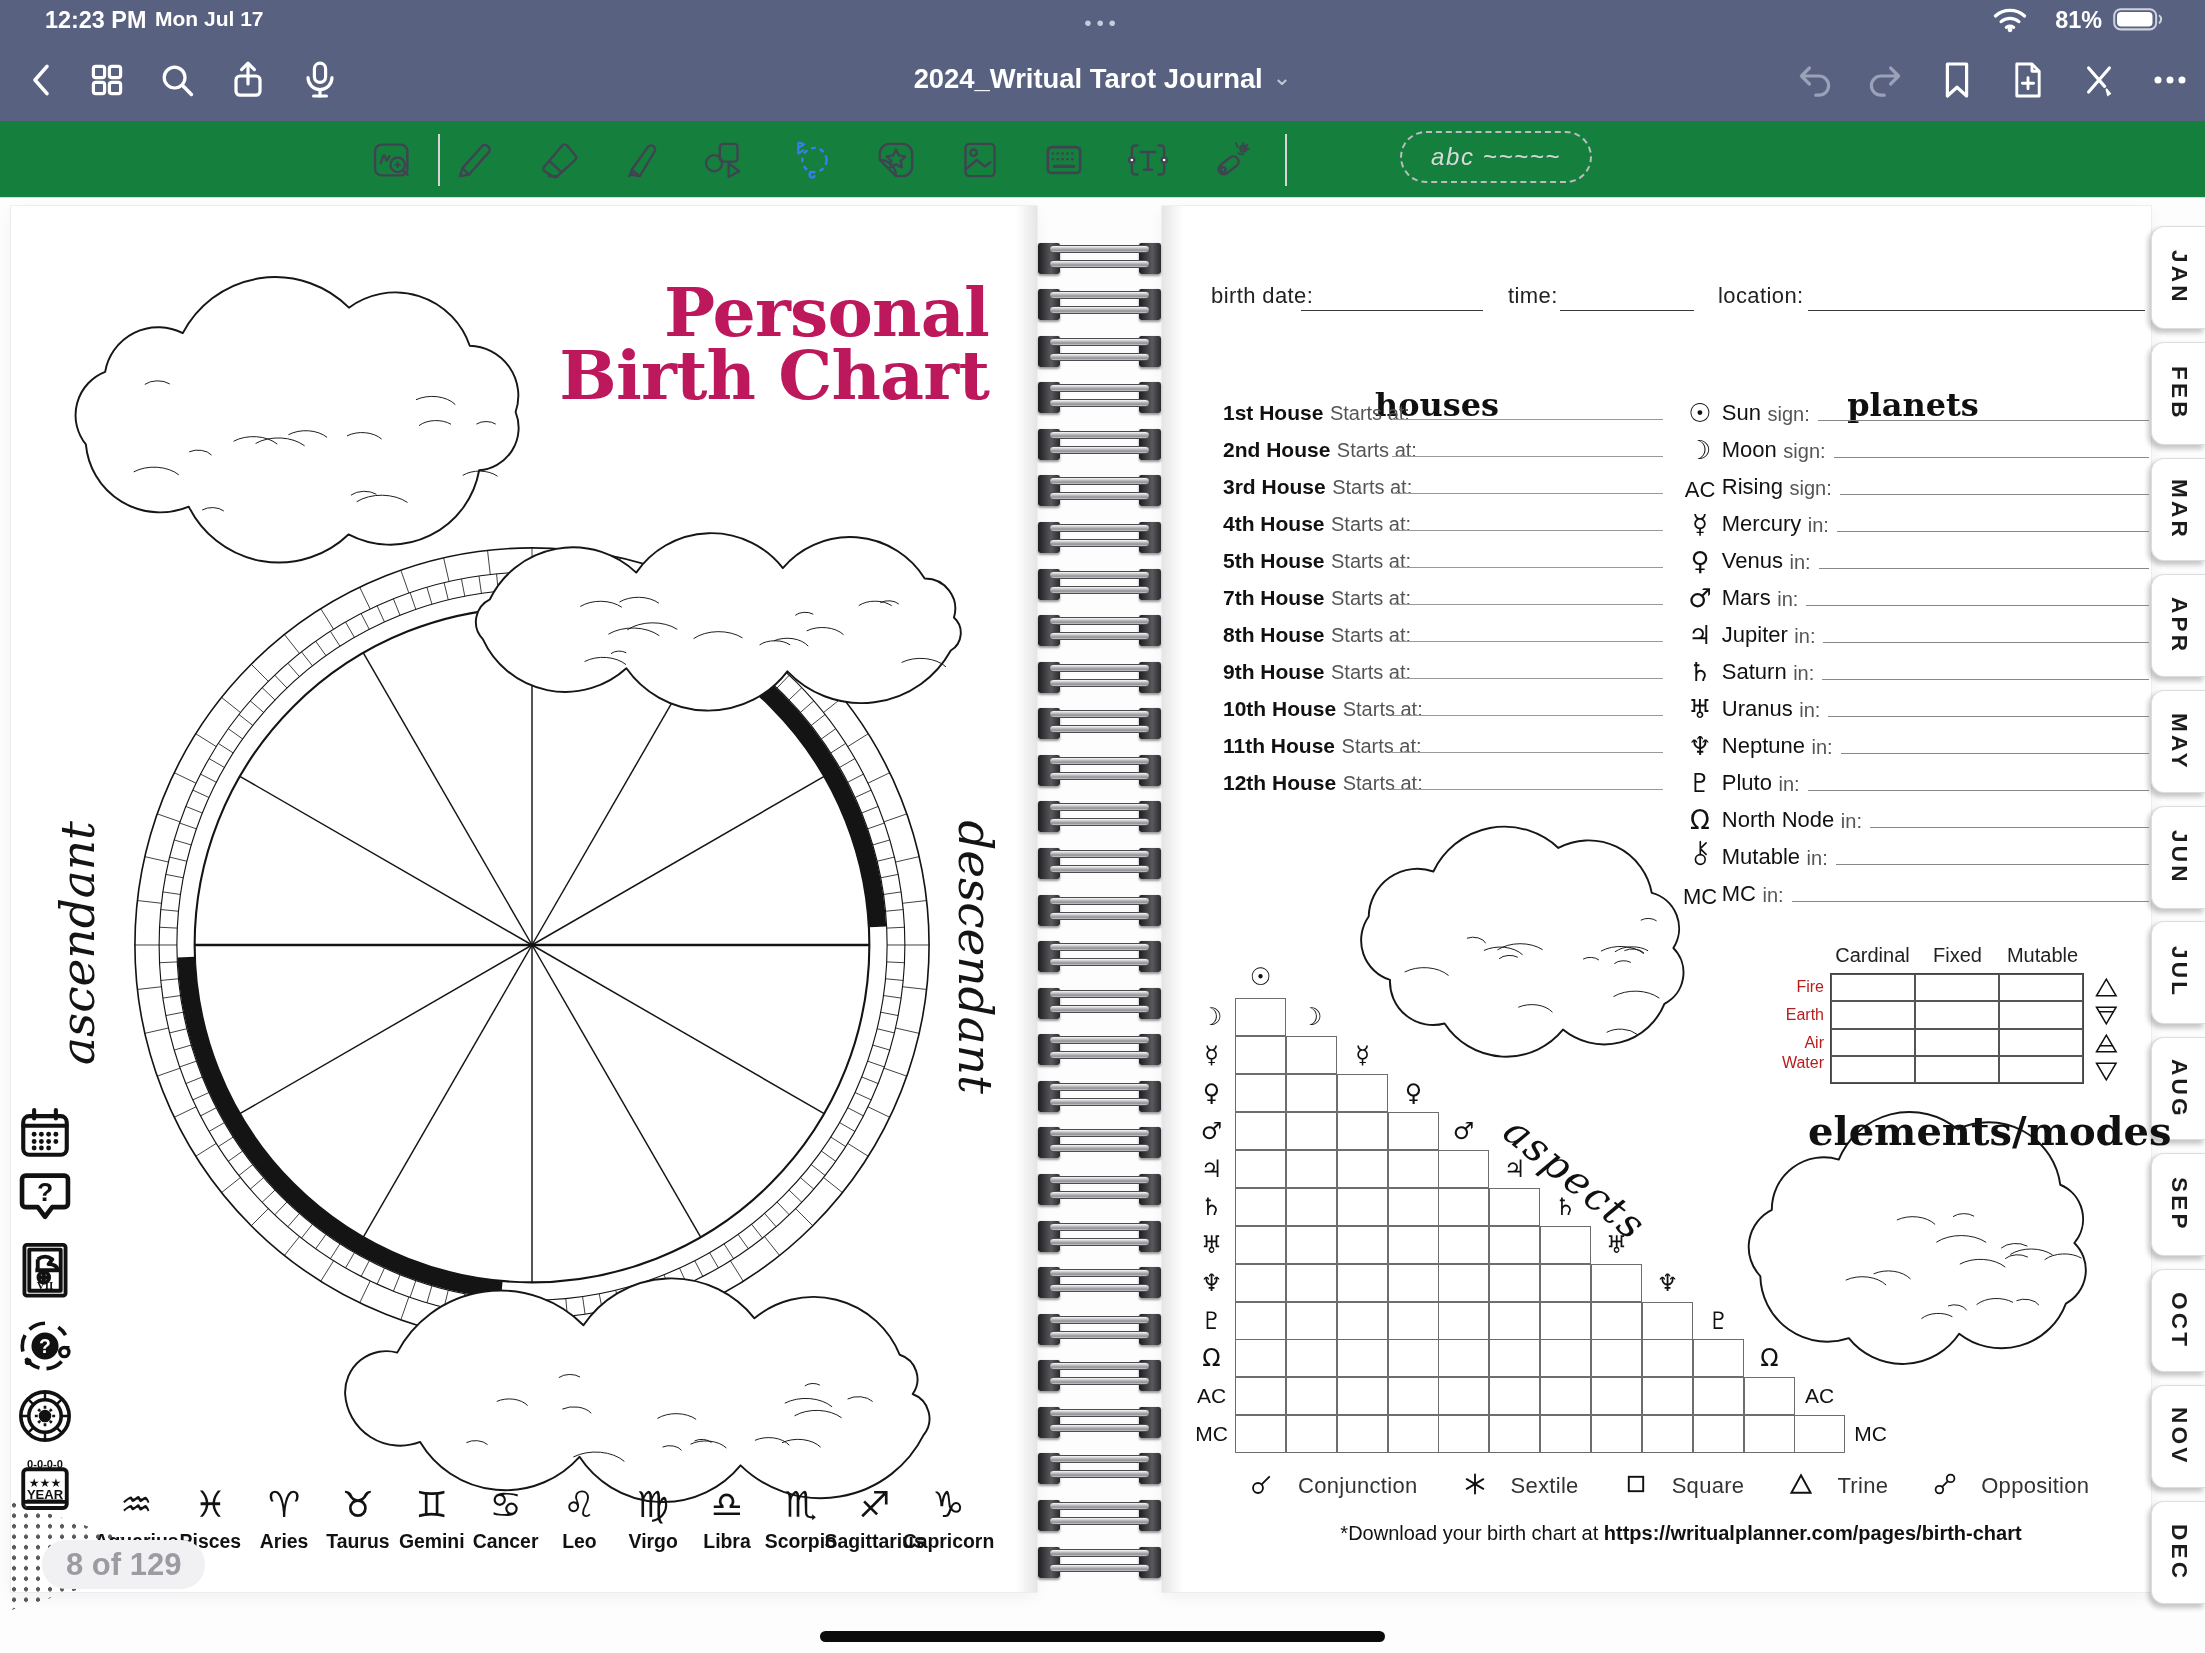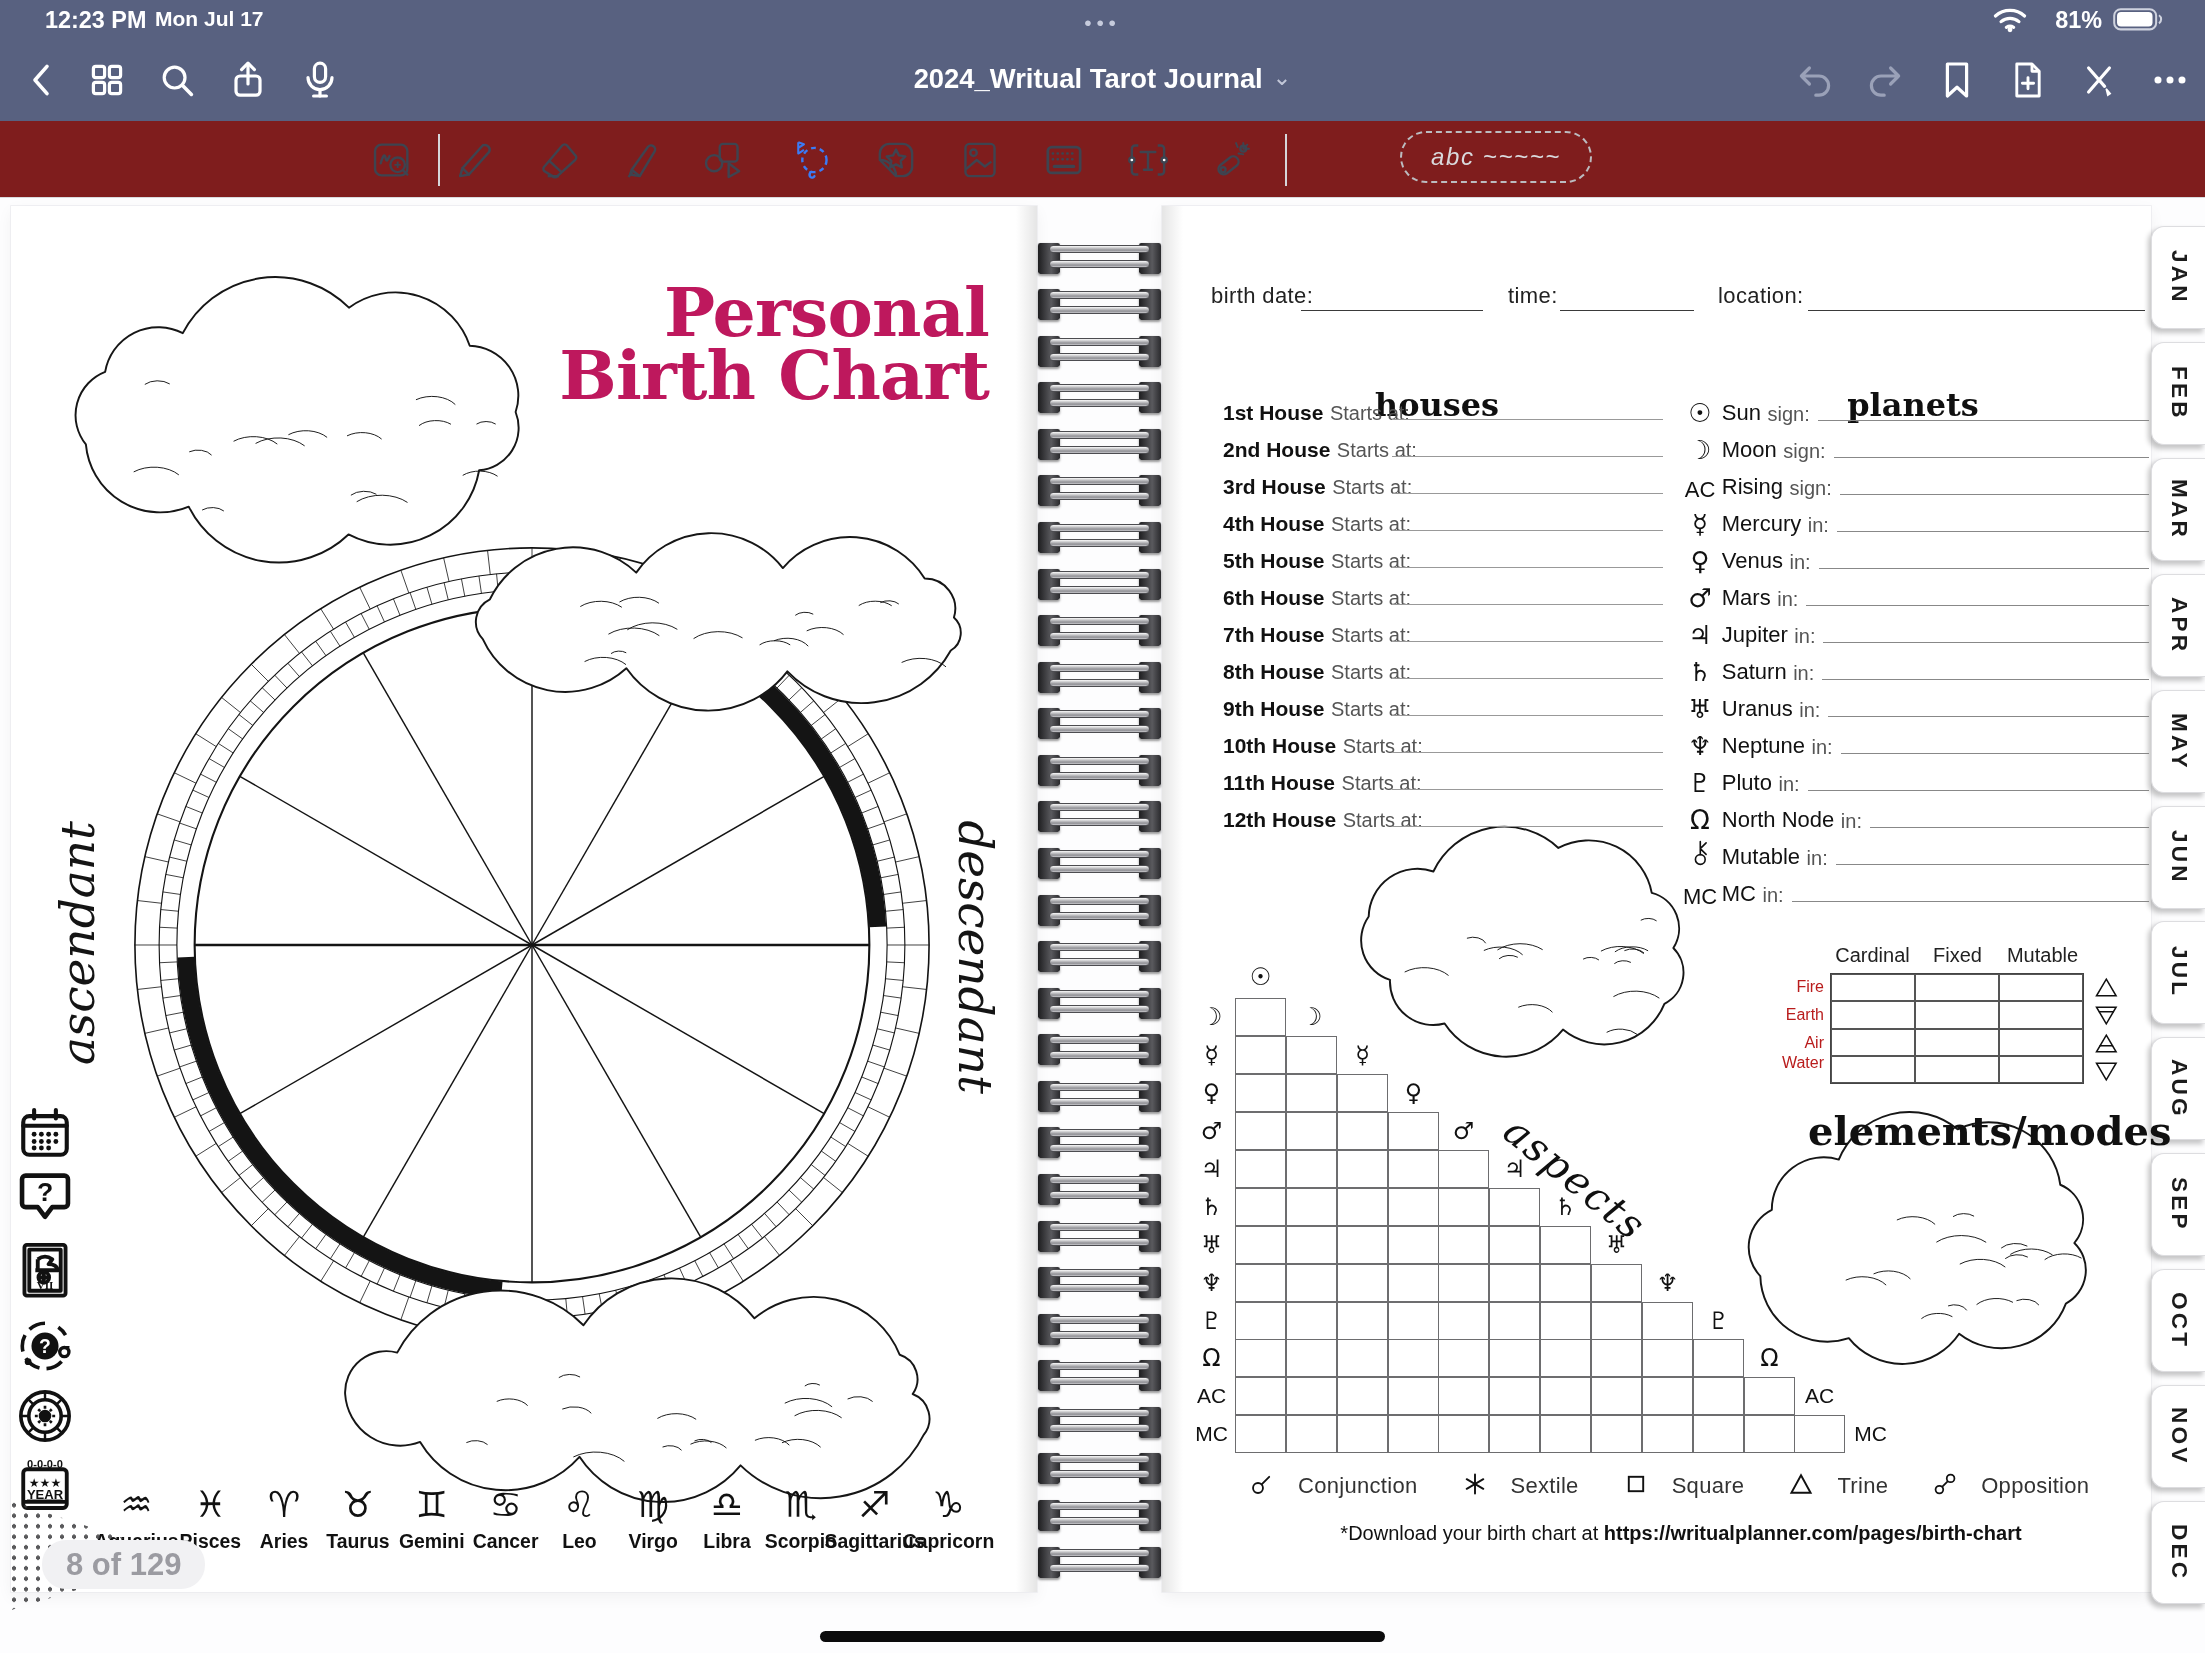--- a/index.html
+++ b/index.html
@@ -16,21 +16,21 @@
   .sb-batt { position:absolute; right:42px; top:8px; }
 
   
   .navbar { position:absolute; left:0; top:39px; width:2205px; height:82px; background:#586180; }
   .nav-ic { position:absolute; top:21px; width:40px; height:40px; cursor:pointer; }
   .nav-title-wrap { position:absolute; left:50%; top:24px; transform:translateX(-50%); white-space:nowrap; color:#fff; cursor:pointer; }
   .nav-title { font-size:27.4px; font-weight:700; }
   .nav-caret { font-size:22.6px; color:#c2c7d8; margin-left:9.7px; vertical-align:3.2px; }
 
   
-  .toolbar { position:absolute; left:0; top:121px; width:2205px; height:77px; background:#7f1d1d; border-bottom:1.6px solid #dadadd; }
+  .toolbar { position:absolute; left:0; top:121px; width:2205px; height:77px; background:#15803d; border-bottom:1.6px solid #dadadd; }
   .tool { position:absolute; top:18px; width:42px; height:42px; cursor:pointer; }
   .tdiv { position:absolute; top:13px; width:1.6px; height:52px; background:#d6d6da; }
   .abc-field { position:absolute; left:1400px; top:9.7px; width:192px; height:52px; border:2.4px dashed #bcbcc0;
     border-radius:32px; color:#d9d9dc; font-style:italic; font-size:24px; display:flex; align-items:center; justify-content:center;
     letter-spacing:1.6px; cursor:text; }
 
   
   .page { position:absolute; top:206px; height:1386px; background:#fff;
     box-shadow:0 0 0 0.8px #ececef, 0 4.8px 14.5px rgba(0,0,0,.05); }
   .page-left { left:11.3px; width:1026px; }
@@ -1045,24 +1045,20 @@
   </div>
     <div class="hrow">
     <span class="hlabel"><span class="hname">4th House</span><span class="hsuffix">Starts at:</span></span>
     <span class="hline"></span>
   </div>
     <div class="hrow">
     <span class="hlabel"><span class="hname">5th House</span><span class="hsuffix">Starts at:</span></span>
     <span class="hline"></span>
   </div>
     <div class="hrow">
-    <span class="hlabel"><span class="hname">6th House</span><span class="hsuffix">Starts at:</span></span>
-    <span class="hline"></span>
-  </div>
-    <div class="hrow">
     <span class="hlabel"><span class="hname">7th House</span><span class="hsuffix">Starts at:</span></span>
     <span class="hline"></span>
   </div>
     <div class="hrow">
     <span class="hlabel"><span class="hname">8th House</span><span class="hsuffix">Starts at:</span></span>
     <span class="hline"></span>
   </div>
     <div class="hrow">
     <span class="hlabel"><span class="hname">9th House</span><span class="hsuffix">Starts at:</span></span>
     <span class="hline"></span>

